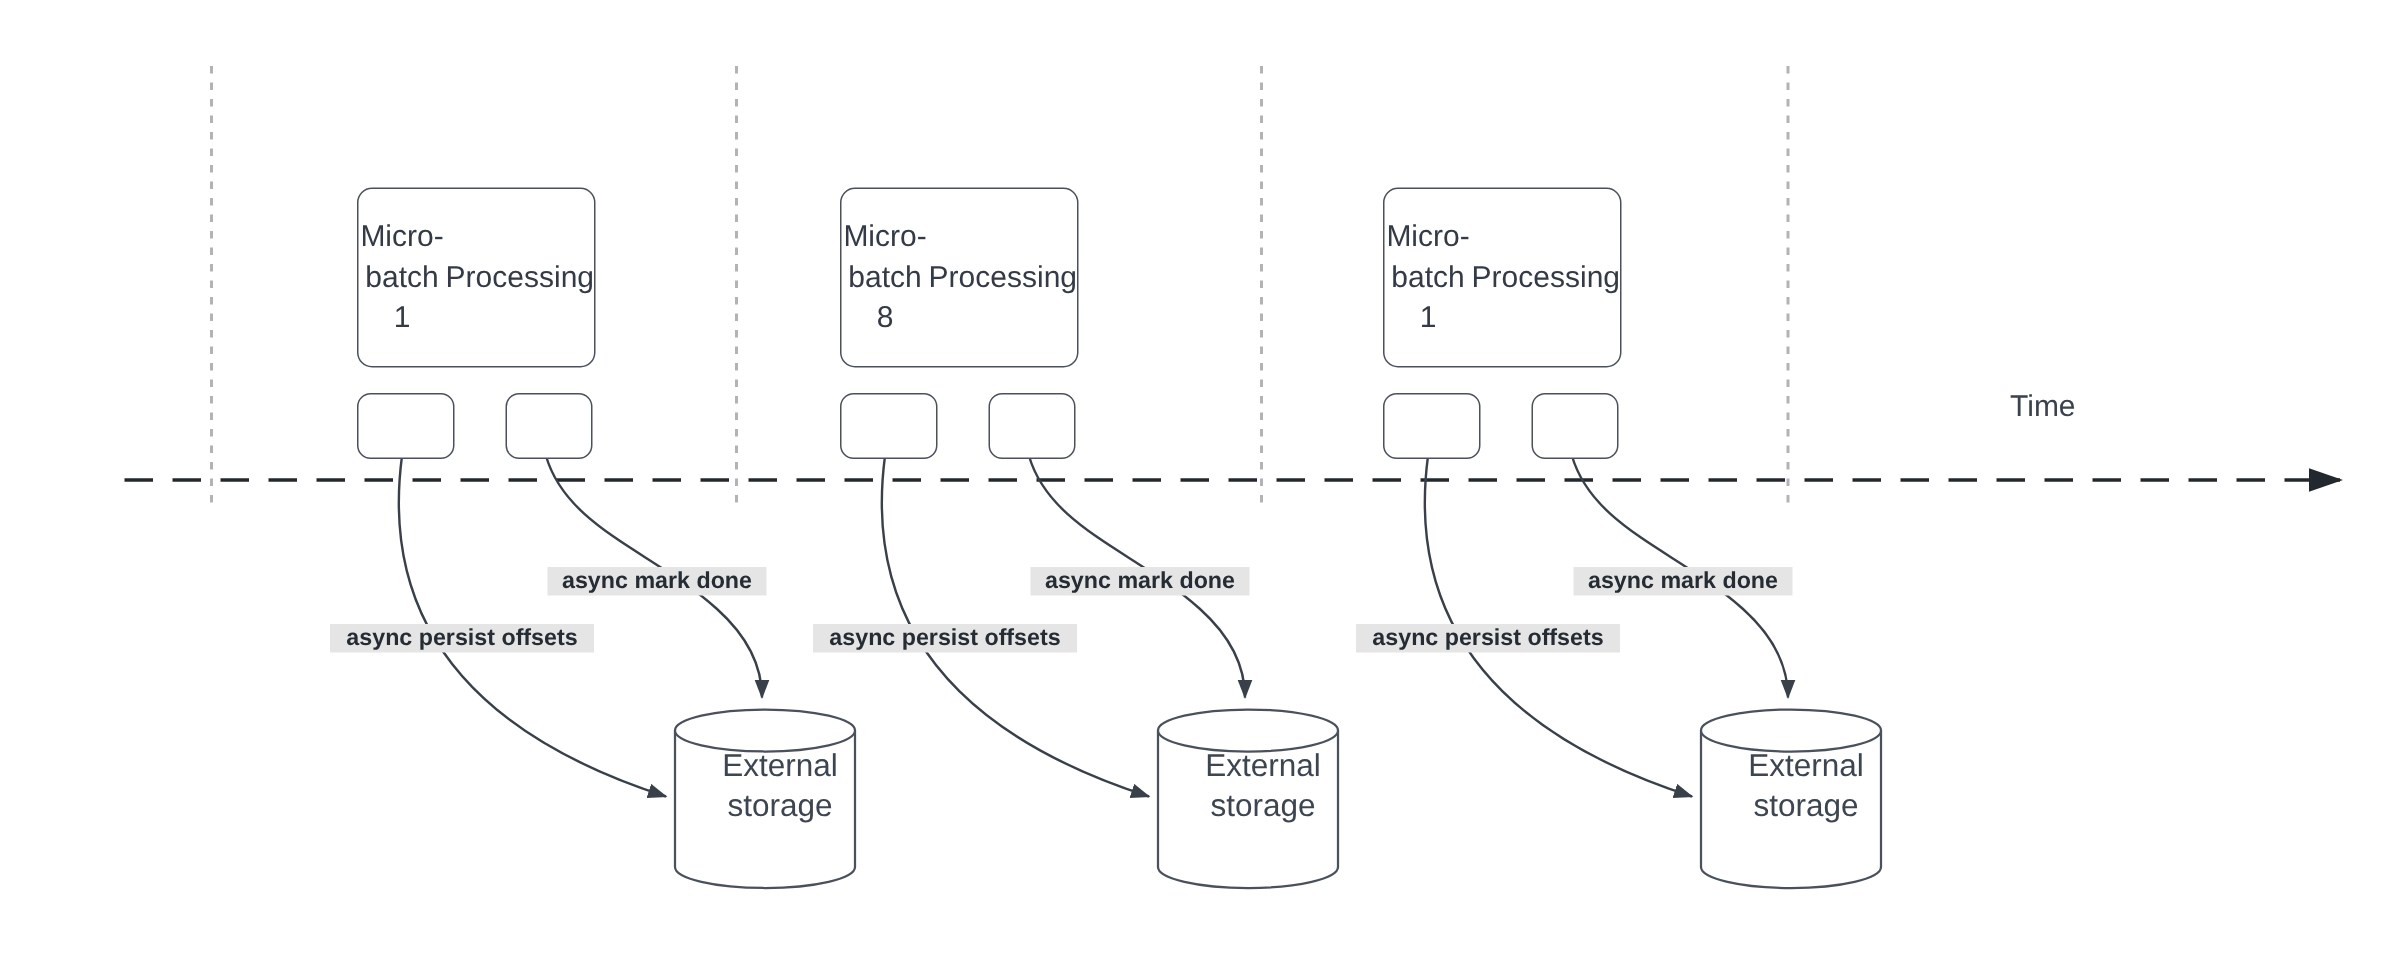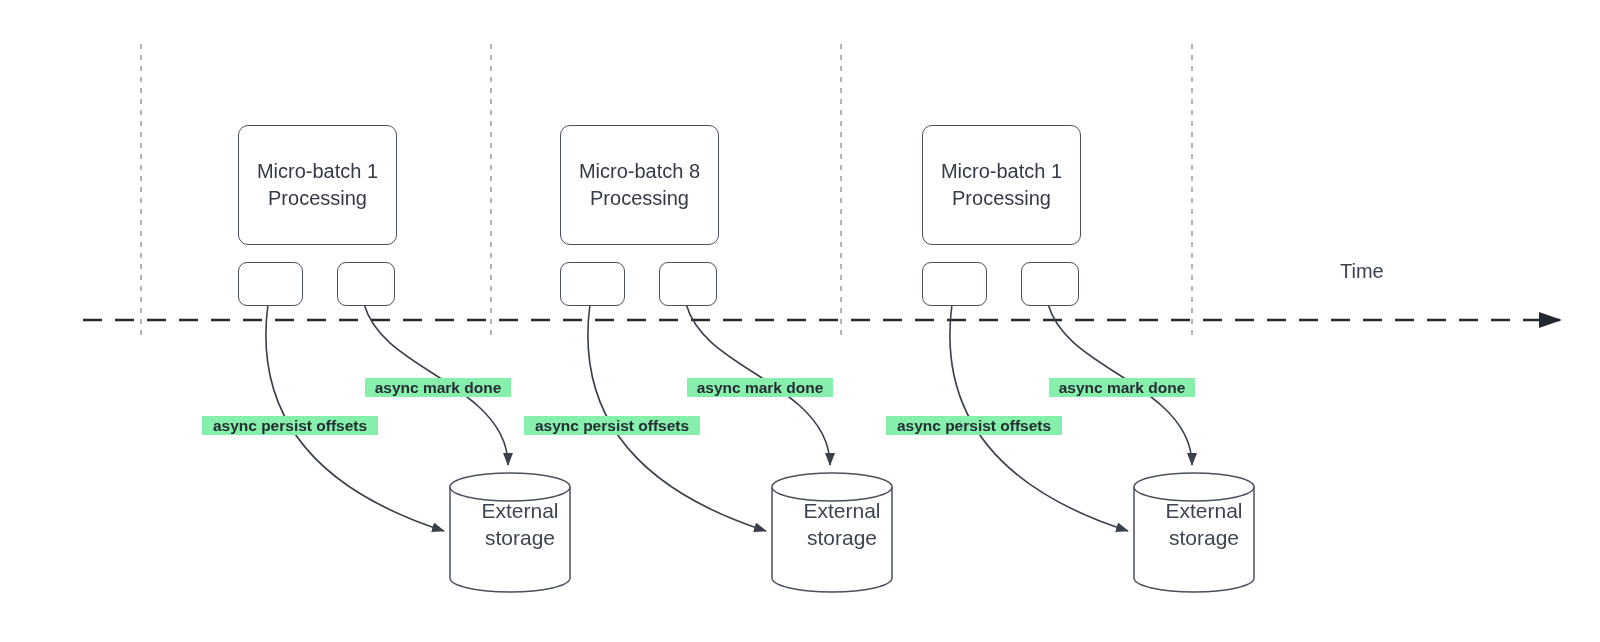--- a/index.html
+++ b/index.html
@@ -8,30 +8,30 @@
   #stage{position:absolute;inset:0;width:1600px;height:642px;}
   #lines-svg{position:absolute;left:0;top:0;width:1600px;height:642px;}
 
   .html-layer{position:absolute;inset:0;}
   .group{position:absolute;left:0;top:0;width:1600px;height:642px;pointer-events:none;}
   .group.set2{transform:translateX(322px);}
   .group.set3{transform:translateX(684px);}
 
   .proc-box{position:absolute;left:238px;top:125px;width:157px;height:118px;
             border:1.5px solid #4a515c;border-radius:10px;background:#fff;
-            display:flex;flex-direction:column;align-items:center;justify-content:center;
+            display:flex;flex-direction:row;align-items:center;justify-content:center;
             font-size:20px;line-height:27px;color:#343b46;text-align:center;}
   .small-box{position:absolute;top:262px;height:42px;border:1.5px solid #4a515c;
              border-radius:9px;background:#fff;}
   .small-box.left{left:238px;width:63px;}
   .small-box.right{left:337px;width:56px;}
 
   .arrow-label{position:absolute;font-weight:700;font-size:15.5px;line-height:17px;
-               color:#262c34;text-align:center;background:#86efac;padding:1px 0;}
-  .arrow-label.persist{left:202px;top:416px;width:176px;}
+               color:#262c34;text-align:center;background:#e5e5e5;padding:1px 0;}
+  .arrow-label.persist{left:220px;top:416px;width:176px;}
   .arrow-label.markdone{left:365px;top:378px;width:146px;}
 
   .storage-text{position:absolute;left:450px;top:497px;width:140px;text-align:center;
                 font-size:21px;line-height:27px;color:#3d4550;}
 
   .time-label{position:absolute;left:1340px;top:260px;width:92px;text-align:left;
               font-size:20px;color:#3b424d;}
 </style>
 </head>
 <body>

